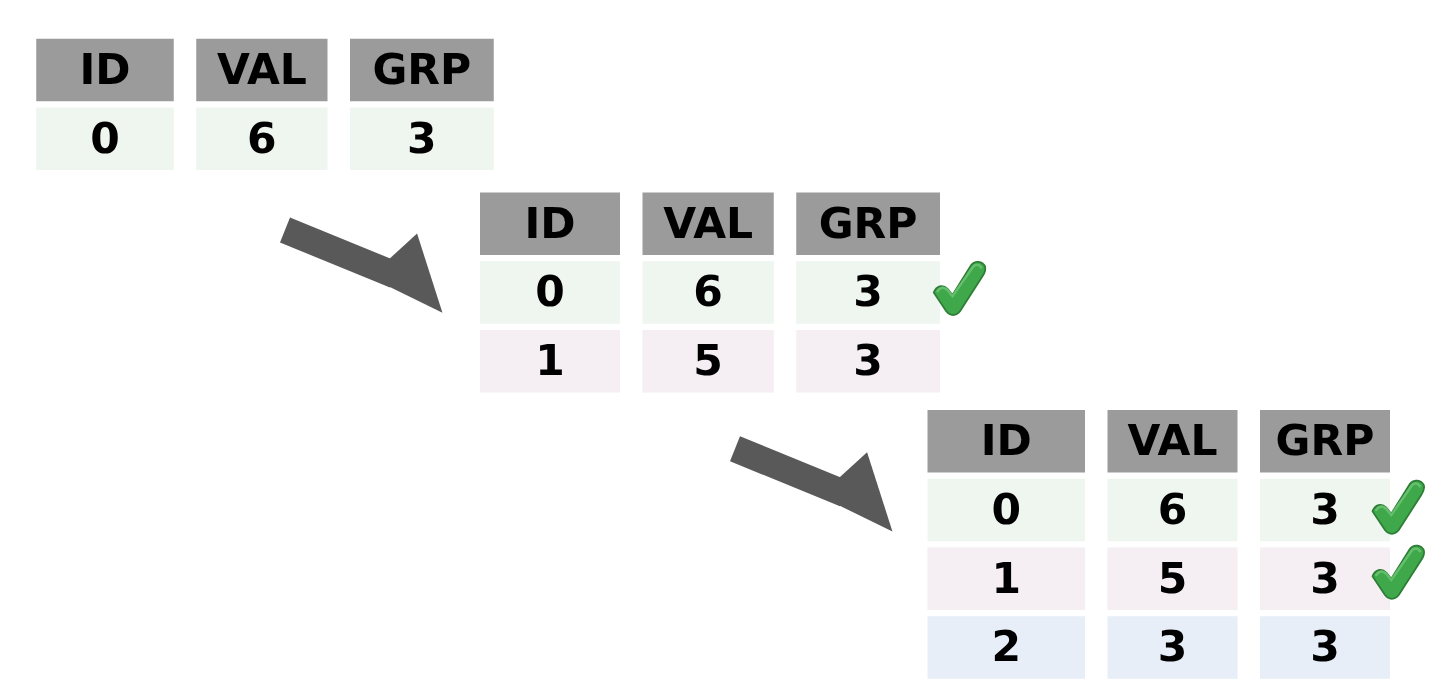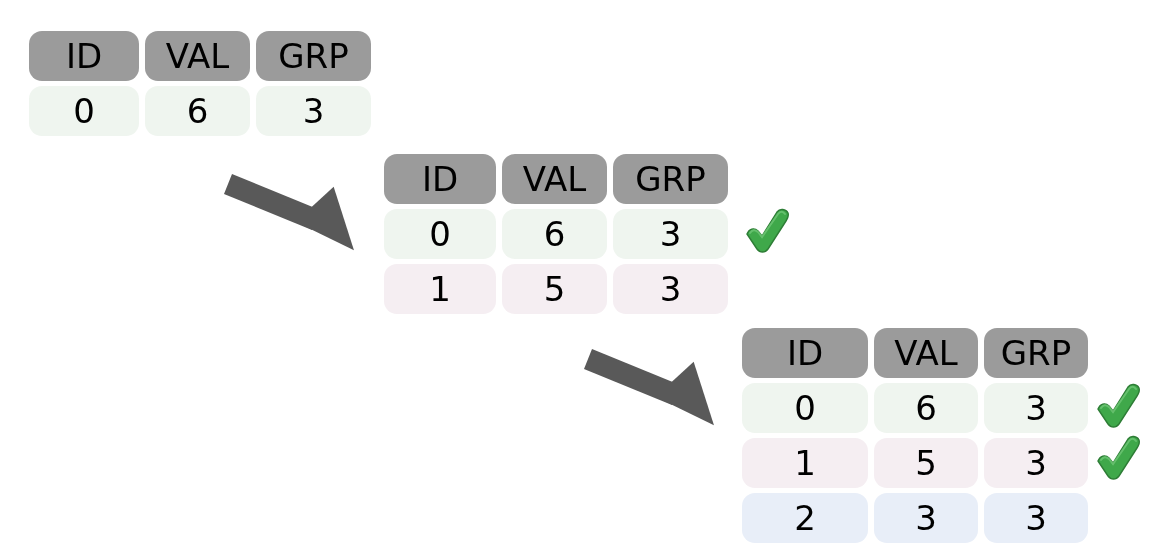--- a/index.html
+++ b/index.html
@@ -30,35 +30,34 @@
   }
   .row {
     display: flex;
     flex-direction: row;
   }
   .cell {
     display: flex;
     align-items: center;
     justify-content: center;
     box-sizing: border-box;
-    font-weight: normal;
+    font-weight: bold;
     color: #000000;
     letter-spacing: 0px;
     white-space: nowrap;
-    border-radius: 13px;
   }
   .row.header .cell {
     background: #9b9b9b;
   }
   .row.tint-green .cell { background: #eff5ef; }
   .row.tint-pink  .cell { background: #f5eef2; }
   .row.tint-blue  .cell { background: #e8eef8; }
 
   
-  .cell + .cell { margin-left: 6px; }
+  .cell + .cell { margin-left: 18px; }
   .row + .row   { margin-top: 5px; }
 
   
   #table-1 { left: 29px; top: 31px; }
   #table-1 .cell { height: 50px; font-size: 34px; }
   #table-1 .c0 { width: 110px; }
   #table-1 .c1 { width: 105px; }
   #table-1 .c2 { width: 115px; }
 
   

